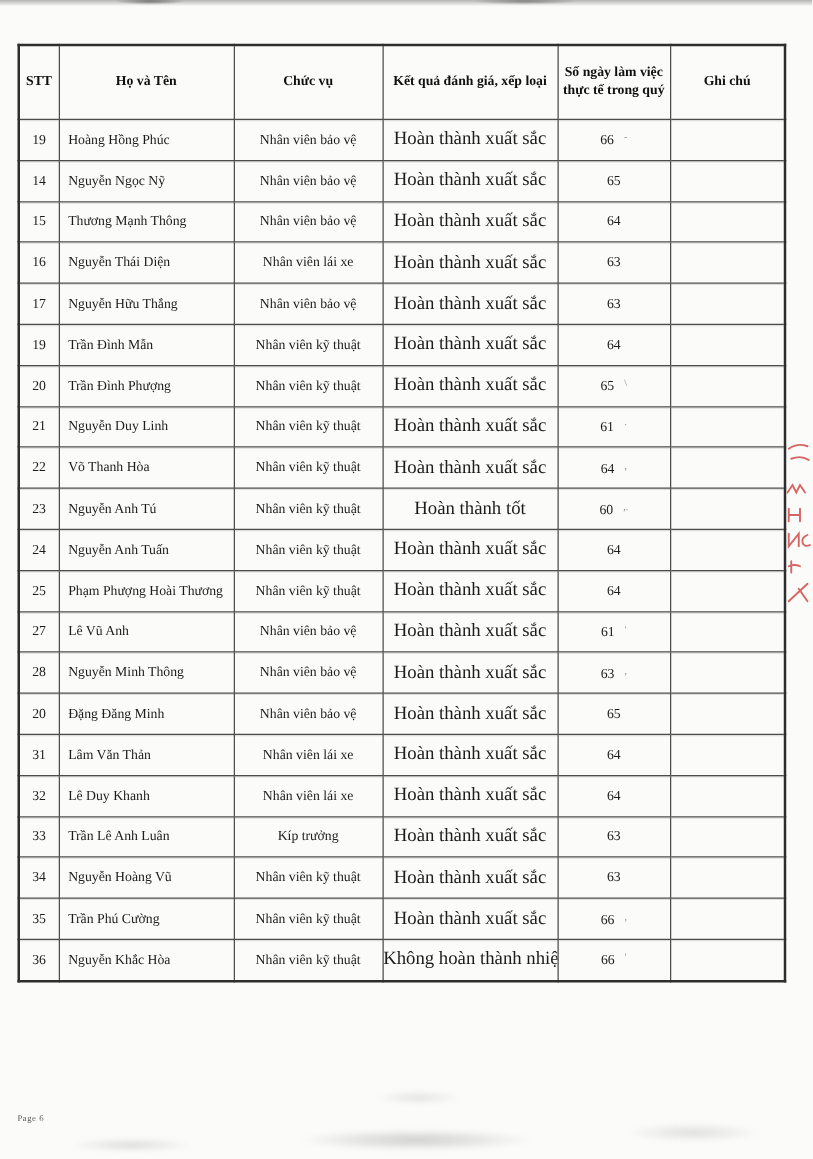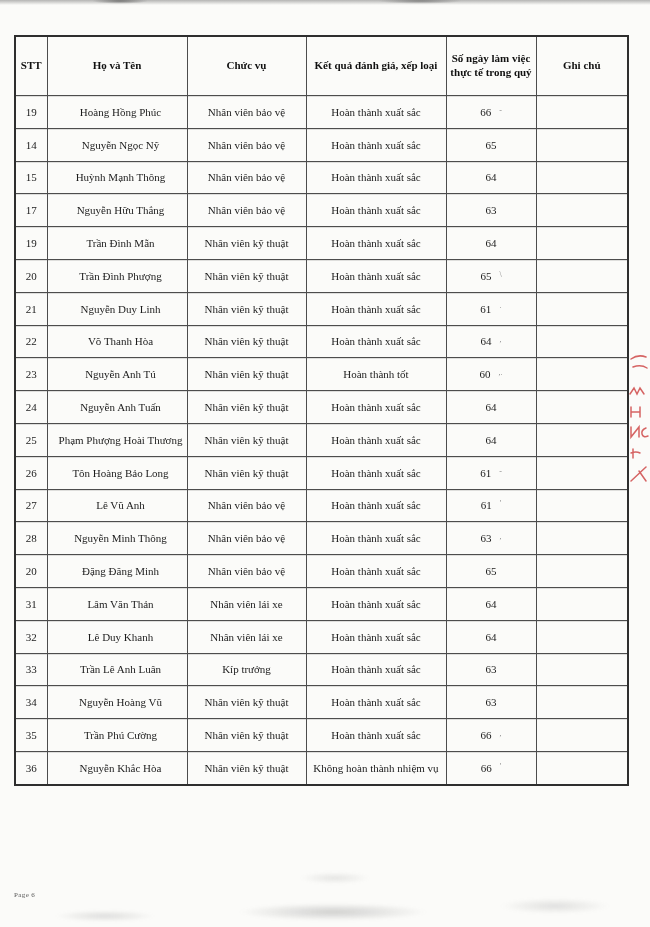--- a/index.html
+++ b/index.html
@@ -26,22 +26,22 @@
   }
   thead th{
     height:58px;font-size:11px;font-weight:bold;color:#101010;
     text-align:center;white-space:normal;line-height:1.25;
     padding:0 2px;
   }
   tbody td{
     height:31.8px;font-size:11px;color:#1c1c1c;text-align:center;
     box-shadow: inset 0 2px 0 -1px rgba(120,120,120,.22);
   }
-  tbody td.c-name{text-align:center;padding-left:7px;}
-  tbody td.c-res{font-size:11px;}
+  tbody td.c-name{text-align:left;padding-left:7px;}
+  tbody td.c-res{font-size:15px;}
   .mark{font-size:8px;color:#8c8c8c;margin-left:8px;vertical-align:3px;}
   .footer{
     position:absolute;left:14px;top:891px;width:613px;text-align:left;
     font-size:7px;color:#5a5a5a;letter-spacing:.4px;
   }
   .red-note{
     position:absolute;right:0;top:352px;width:22px;height:136px;overflow:hidden;
   }
   .smudge{position:absolute;filter:blur(1.5px);pointer-events:none;}
   .s1{left:238px;top:903px;width:190px;height:18px;
@@ -89,24 +89,32 @@
       <tr>
         <td class="c-stt">14</td>
         <td class="c-name">Nguyễn Ngọc Nỹ</td>
         <td class="c-pos">Nhân viên bảo vệ</td>
         <td class="c-res">Hoàn thành xuất sắc</td>
         <td class="c-days">65</td>
         <td class="c-note"></td>
       </tr>
       <tr>
         <td class="c-stt">15</td>
-        <td class="c-name">Huỳnh Mạnh Thông</td>
-        <td class="c-pos">Nhân viên bảo vệ</td>
-        <td class="c-res">Hoàn thành xuất sắc</td>
-        <td class="c-days">64</td>
+        <td class="c-name">Thương Mạnh Thông</td>
+        <td class="c-pos">Nhân viên bảo vệ</td>
+        <td class="c-res">Hoàn thành xuất sắc</td>
+        <td class="c-days">64</td>
+        <td class="c-note"></td>
+      </tr>
+      <tr>
+        <td class="c-stt">16</td>
+        <td class="c-name">Nguyễn Thái Diện</td>
+        <td class="c-pos">Nhân viên lái xe</td>
+        <td class="c-res">Hoàn thành xuất sắc</td>
+        <td class="c-days">63</td>
         <td class="c-note"></td>
       </tr>
       <tr>
         <td class="c-stt">17</td>
         <td class="c-name">Nguyễn Hữu Thắng</td>
         <td class="c-pos">Nhân viên bảo vệ</td>
         <td class="c-res">Hoàn thành xuất sắc</td>
         <td class="c-days">63</td>
         <td class="c-note"></td>
       </tr>
@@ -157,28 +165,20 @@
         <td class="c-res">Hoàn thành xuất sắc</td>
         <td class="c-days">64</td>
         <td class="c-note"></td>
       </tr>
       <tr>
         <td class="c-stt">25</td>
         <td class="c-name">Phạm Phượng Hoài Thương</td>
         <td class="c-pos">Nhân viên kỹ thuật</td>
         <td class="c-res">Hoàn thành xuất sắc</td>
         <td class="c-days">64</td>
-        <td class="c-note"></td>
-      </tr>
-      <tr>
-        <td class="c-stt">26</td>
-        <td class="c-name">Tôn Hoàng Bảo Long</td>
-        <td class="c-pos">Nhân viên kỹ thuật</td>
-        <td class="c-res">Hoàn thành xuất sắc</td>
-        <td class="c-days">61<span class="mark">-</span></td>
         <td class="c-note"></td>
       </tr>
       <tr>
         <td class="c-stt">27</td>
         <td class="c-name">Lê Vũ Anh</td>
         <td class="c-pos">Nhân viên bảo vệ</td>
         <td class="c-res">Hoàn thành xuất sắc</td>
         <td class="c-days">61<span class="mark">'</span></td>
         <td class="c-note"></td>
       </tr>

